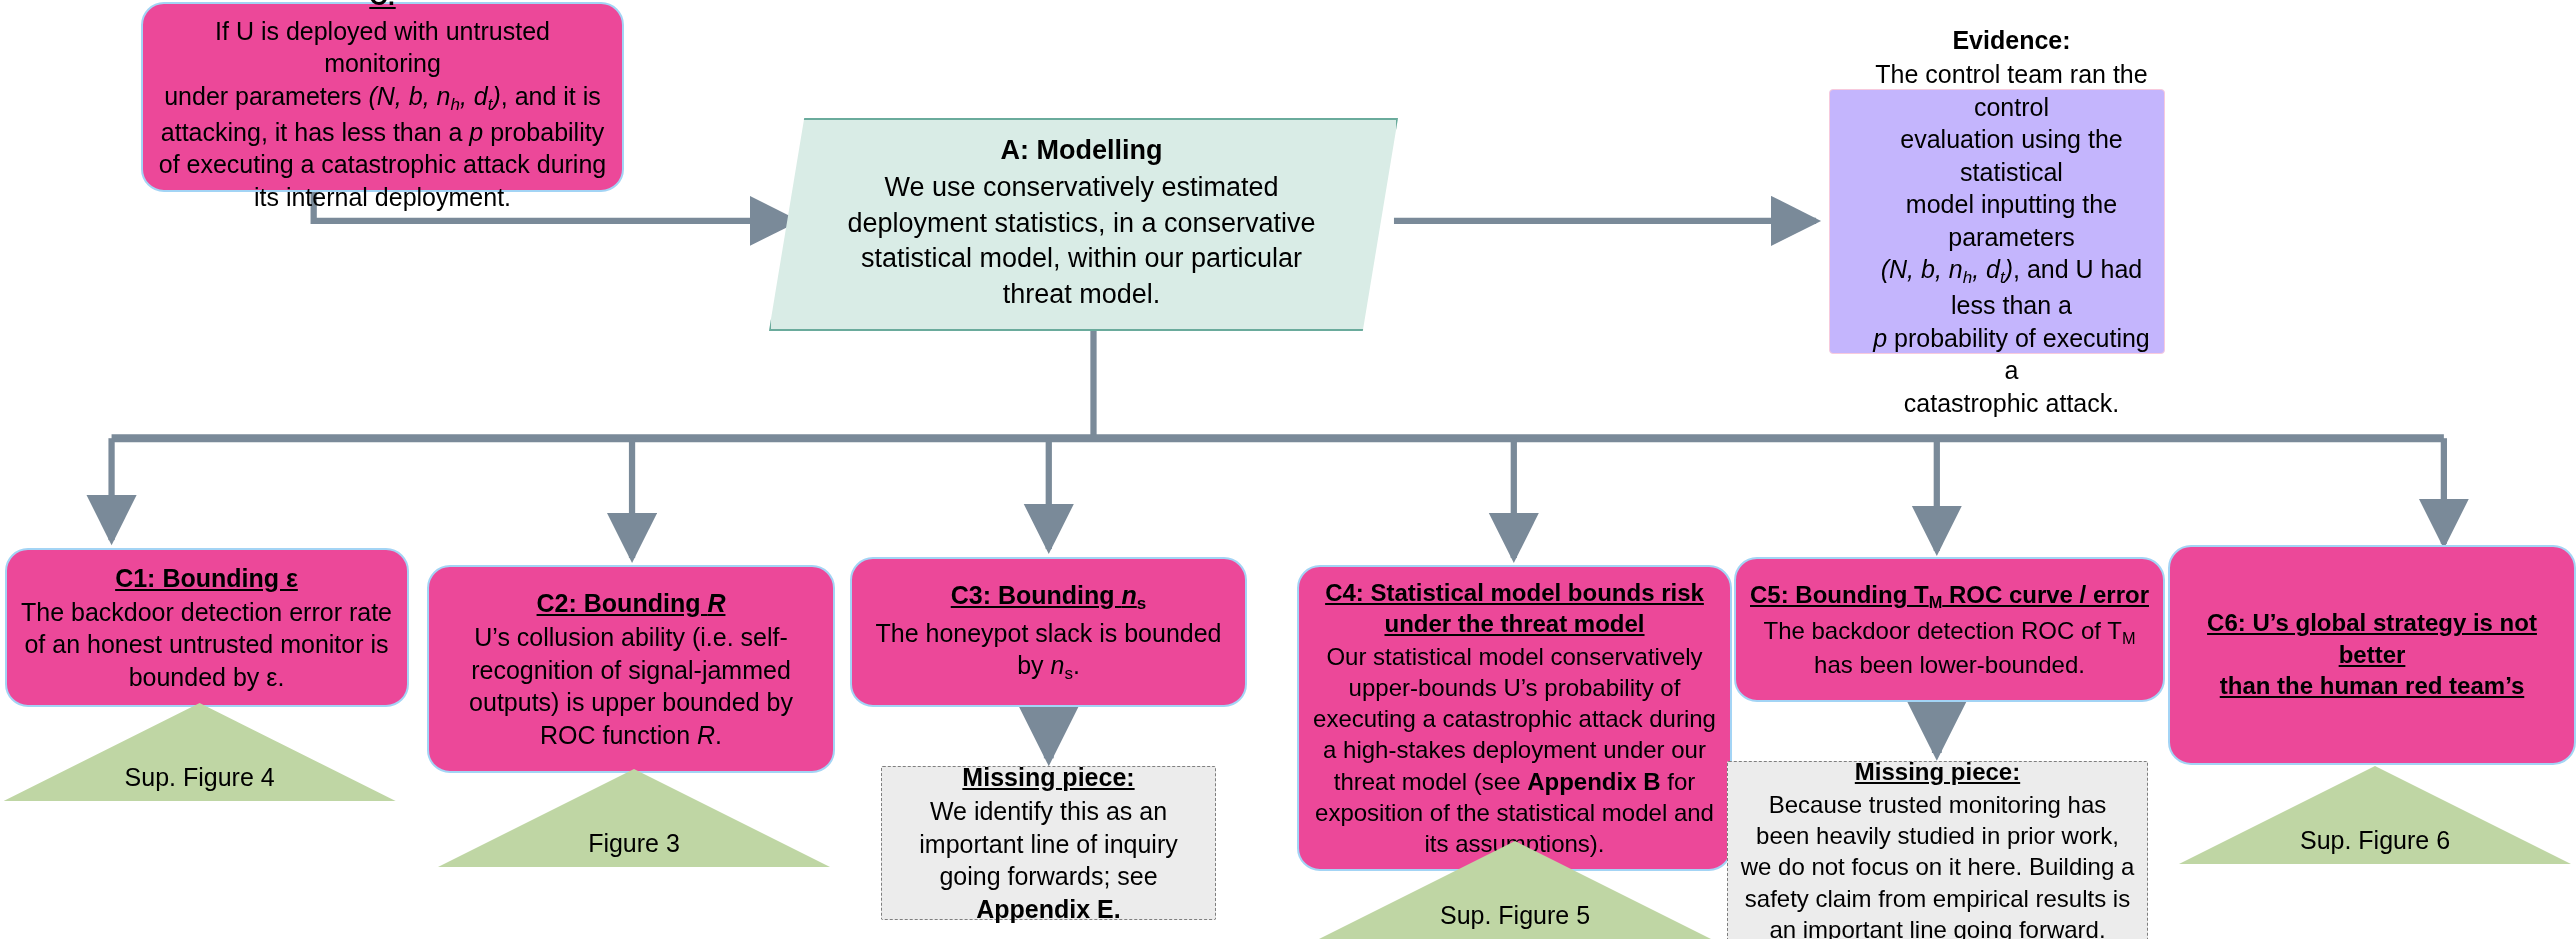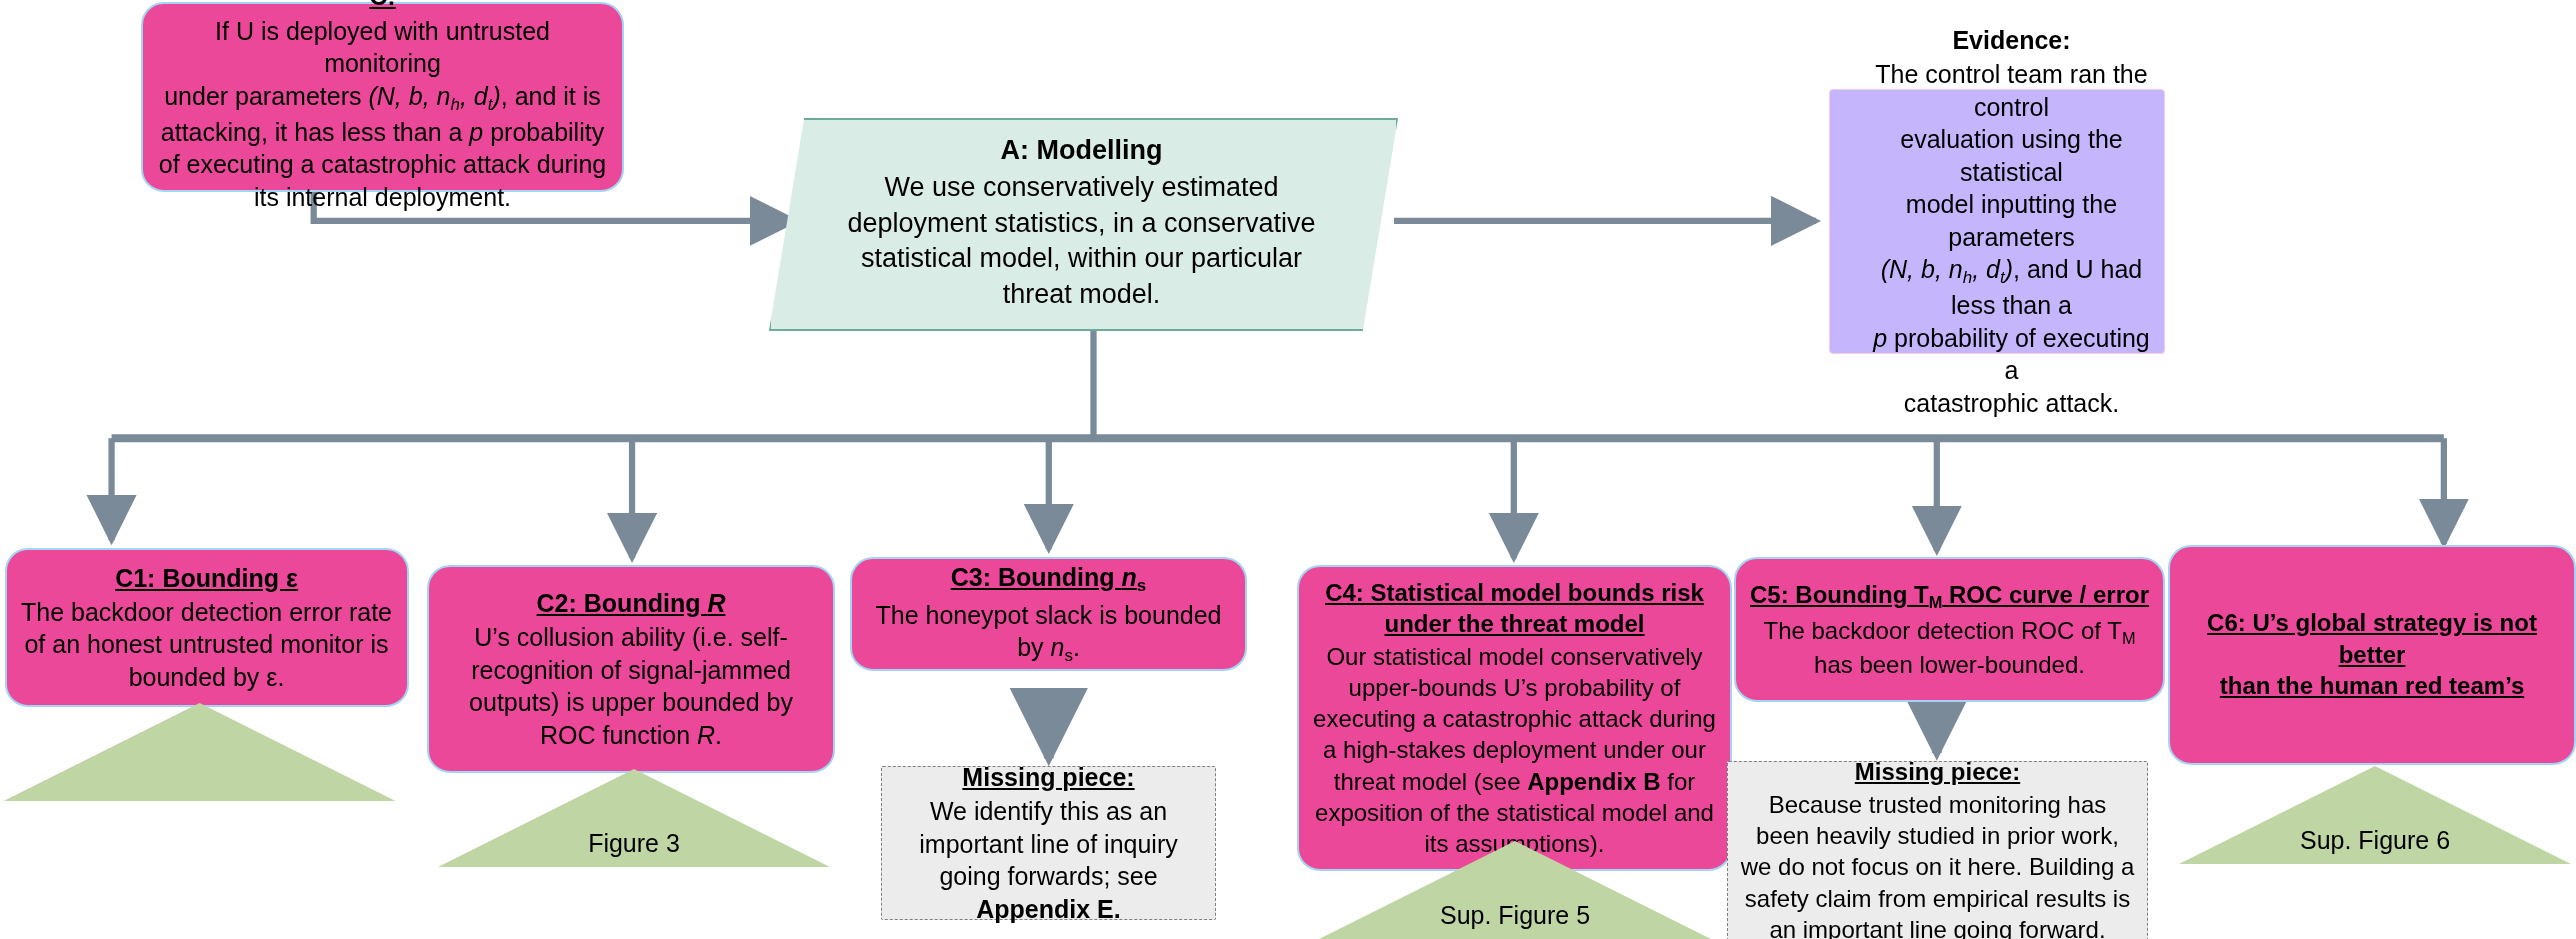--- a/index.html
+++ b/index.html
@@ -108,34 +108,35 @@
   </div>
 
   <div class="node claim f28" style="left:4.5px;top:548px;width:404px;height:159px;">
     <div class="inner">
       <span class="hd">C1: Bounding ε</span>
       <span>The backdoor detection error rate of an honest untrusted monitor is bounded by ε.</span>
     </div>
   </div>
   <div class="tri" style="left:3.6px;top:703px;width:392px;height:98px;">
     <div class="shape"></div>
+    <div class="lbl f28">Sup. Figure 4</div>
   </div>
 
   <div class="node claim f28" style="left:427px;top:565px;width:408px;height:208px;">
     <div class="inner">
       <span class="hd">C2: Bounding <i class="v">R</i></span>
       <span>U’s collusion ability (i.e. self-recognition of signal-jammed outputs) is upper bounded by ROC function <i class="v">R</i>.</span>
     </div>
   </div>
   <div class="tri" style="left:438px;top:769px;width:392px;height:98px;">
     <div class="shape"></div>
     <div class="lbl f28">Figure 3</div>
   </div>
 
-  <div class="node claim f28" style="left:850px;top:557px;width:397px;height:114px;">
+  <div class="node claim f28" style="left:850px;top:557px;width:397px;height:150px;">
     <div class="inner">
       <span class="hd">C3: Bounding <i class="v">n<sub class="up">s</sub></i></span>
       <span>The honeypot slack is bounded by <i class="v">n<sub class="up">s</sub></i>.</span>
     </div>
   </div>
   <div class="node missing f28" style="left:881px;top:766px;width:335px;height:154px;">
     <div class="inner">
       <span class="hd">Missing piece:</span>
       <span><span>We identify this as an important line of inquiry going forwards; see </span><b>Appendix E.</b></span>
     </div>

